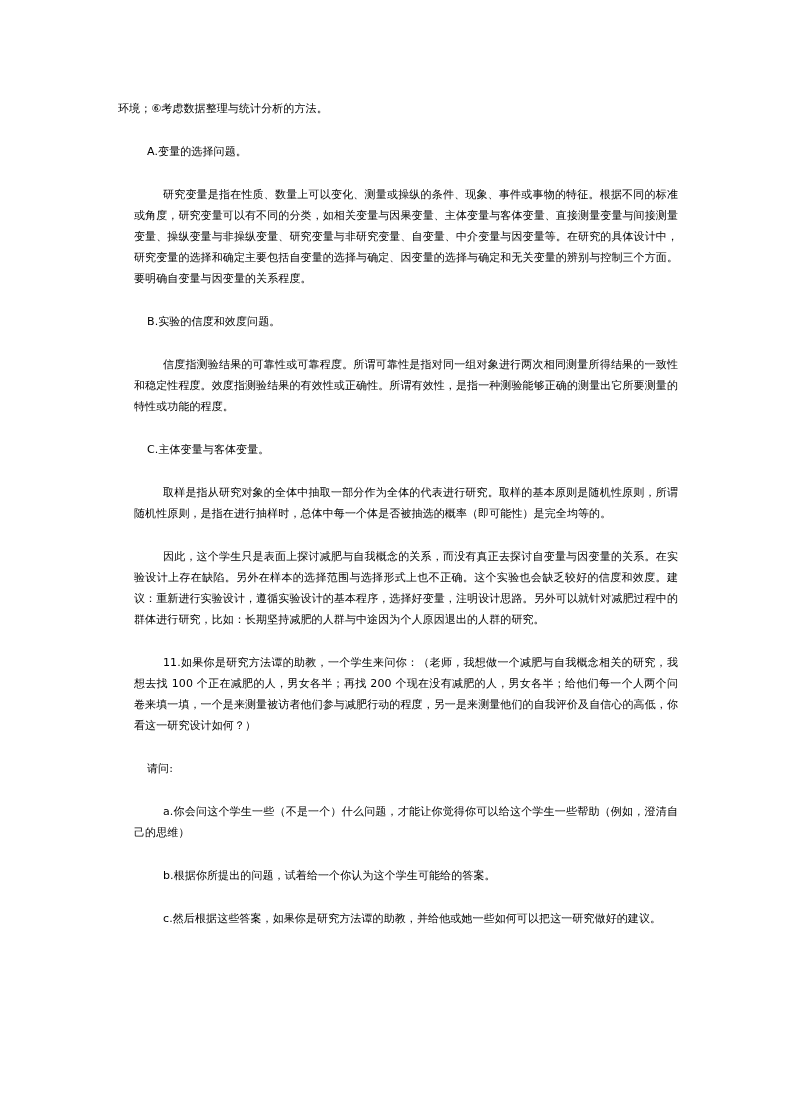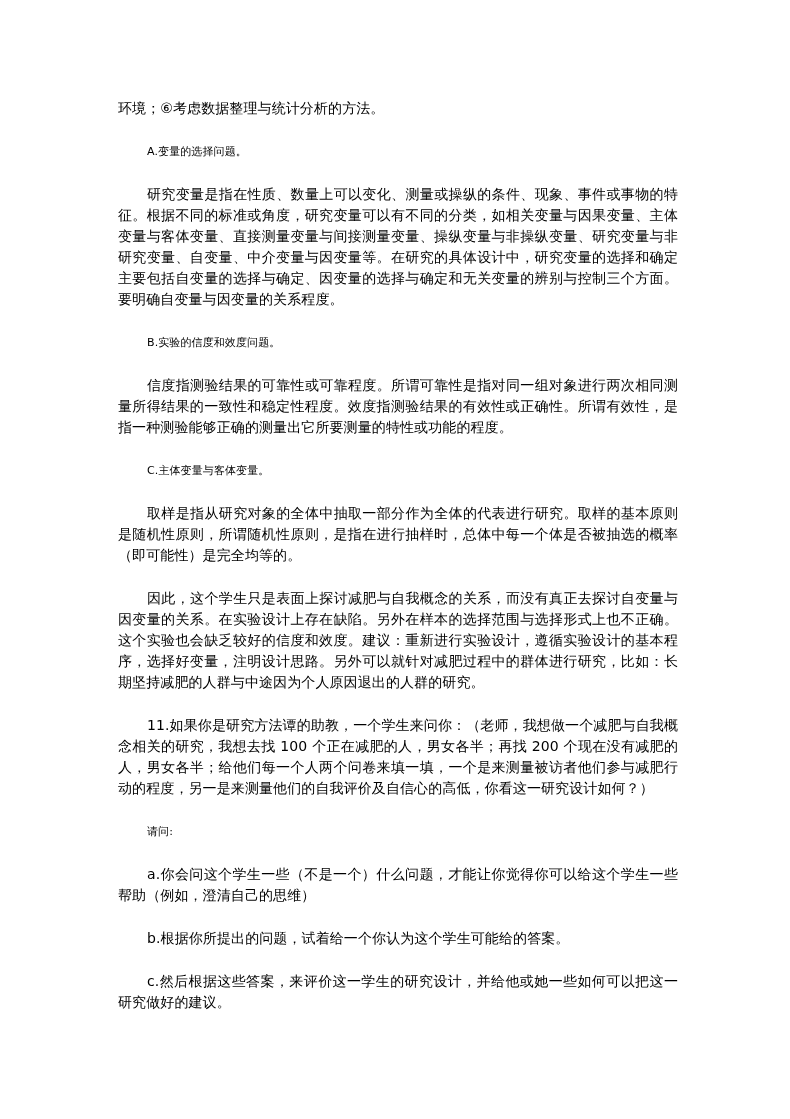--- a/index.html
+++ b/index.html
@@ -16,27 +16,28 @@
       color: #000000;
     }
     .page {
       position: absolute;
       left: 118px;
       top: 98px;
       width: 560px;
     }
     p {
       margin: 0;
-      font-size: 14px;
+      font-size: 11px;
       line-height: 21px;
       text-align: justify;
       letter-spacing: 0.1px;
     }
     .indent {
       text-indent: 29px;
+      margin-left: 16px;
     }
     .heading {
       padding-left: 29px;
       font-size: 11px;
     }
     .gap-lg { height: 22px; }
     .bold { font-weight: normal; }
   </style>
 </head>
 <body>
@@ -72,15 +73,15 @@
 
   <p class="heading">请问:</p>
   <div class="gap-lg"></div>
 
   <p class="indent"><span class="bold">a.</span><span>你会问这个学生一些（不是一个）什么问题，才能让你觉得你可以给这个学生一些帮助（例如，澄清自己的思维）</span></p>
   <div class="gap-lg"></div>
 
   <p class="indent"><span class="bold">b.</span><span>根据你所提出的问题，试着给一个你认为这个学生可能给的答案。</span></p>
   <div class="gap-lg"></div>
 
-  <p class="indent"><span class="bold">c.</span><span>然后根据这些答案，来评价这一学生的研究设计，并给他或她一些如何可以把这一研究做好的建议。</span></p>
+  <p class="indent"><span class="bold">c.</span><span>然后根据这些答案，如果你是研究方法谭的助教，并给他或她一些如何可以把这一研究做好的建议。</span></p>
 
 </div>
 
 </body></html>

